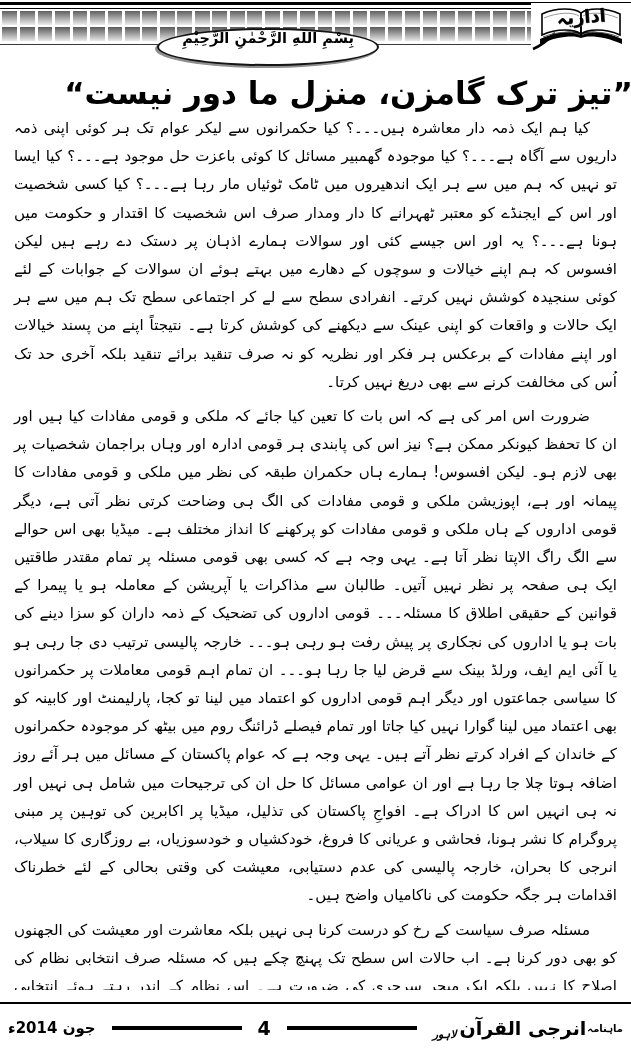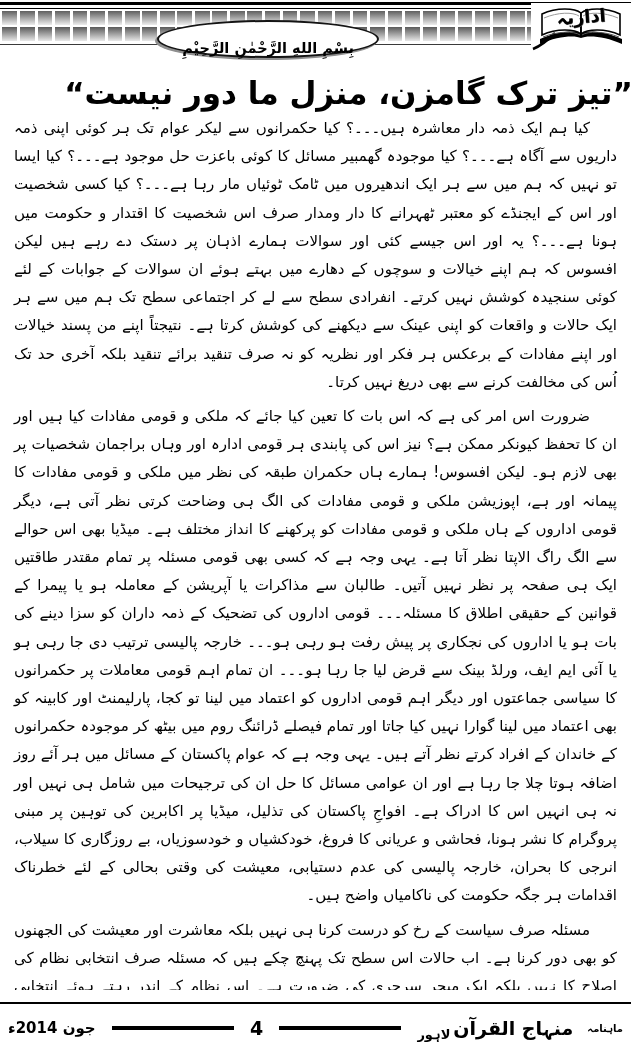--- a/index.html
+++ b/index.html
@@ -18,24 +18,24 @@
     position:absolute; top:11px; left:0; width:549px; height:33px;
     border-bottom:1px solid #3a3a3a;
     background-color:#fff;
     background-image:
       repeating-linear-gradient(90deg, #ffffff 0 2.5px, rgba(0,0,0,0) 2.5px 17.5px),
       repeating-linear-gradient(180deg, #5f5f5f 0px, #ededed 14px, #ffffff 14px, #ffffff 16.5px);
   }
 
   
   .bismillah {
-    position:absolute; top:20px; left:157px; width:218px; height:34px;
+    position:absolute; top:28px; left:157px; width:218px; height:34px;
     background:#fff; border:2px solid #141414; border-radius:50%;
     box-shadow:-2px 2px 0 #8f8f8f;
-    display:flex; align-items:flex-end; justify-content:center;
+    display:flex; align-items:flex-start; justify-content:center;
   }
   .bismillah span { direction:rtl; font-weight:bold; font-size:14.5px; white-space:nowrap; }
 
   
   .badge { position:absolute; top:3px; right:0; width:100px; height:49px; background:#fff; }
   .badge svg { position:absolute; top:0; left:0; width:100%; height:100%; }
   .badge-label {
     position:absolute; top:3px; left:0; width:100%; text-align:center;
     direction:rtl; font-weight:bold; font-size:18px; letter-spacing:1px;
     transform:rotate(-4deg);
@@ -58,23 +58,23 @@
   .article p { margin:6px; text-indent:27px; }
 
   
   .footer-rule { position:absolute; top:1002px; left:0; width:100%; height:2px; background:#000; }
   .footer {
     position:absolute; top:1008px; left:0; width:100%; height:40px;
     display:flex; align-items:center; justify-content:space-between;
     direction:rtl; padding:0 8px; box-sizing:border-box;
   }
   .pub { display:flex; align-items:center; direction:rtl; font-weight:bold; white-space:nowrap; }
-  .pub-prefix { font-size:10px; margin-left:14px; }
+  .pub-prefix { font-size:10px; margin-left:1px; }
   .pub-name   { font-size:19px; margin-left:3px; }
-  .pub-city   { font-size:13px; align-self:flex-start; margin-top:13px; }
+  .pub-city   { font-size:11px; align-self:flex-start; margin-top:13px;font-style:italic; }
   .dash { flex:1; max-width:142px; height:4px; background:#000; margin:0 16px; }
   .page-num { font-size:19px; font-weight:bold; }
   .date { font-weight:bold; font-size:15px; direction:rtl; white-space:nowrap; }
 </style>
 </head>
 <body>
 
 <div class="page">
 
   <div class="rule-top-thick"></div>
@@ -106,21 +106,21 @@
   <div class="article">
     <p>کیا ہم ایک ذمہ دار معاشرہ ہیں۔۔۔؟ کیا حکمرانوں سے لیکر عوام تک ہر کوئی اپنی ذمہ داریوں سے آگاہ ہے۔۔۔؟ کیا موجودہ گھمبیر مسائل کا کوئی باعزت حل موجود ہے۔۔۔؟ کیا ایسا تو نہیں کہ ہم میں سے ہر ایک اندھیروں میں ٹامک ٹوئیاں مار رہا ہے۔۔۔؟ کیا کسی شخصیت اور اس کے ایجنڈے کو معتبر ٹھہرانے کا دار ومدار صرف اس شخصیت کا اقتدار و حکومت میں ہونا ہے۔۔۔؟ یہ اور اس جیسے کئی اور سوالات ہمارے اذہان پر دستک دے رہے ہیں لیکن افسوس کہ ہم اپنے خیالات و سوچوں کے دھارے میں بہتے ہوئے ان سوالات کے جوابات کے لئے کوئی سنجیدہ کوشش نہیں کرتے۔ انفرادی سطح سے لے کر اجتماعی سطح تک ہم میں سے ہر ایک حالات و واقعات کو اپنی عینک سے دیکھنے کی کوشش کرتا ہے۔ نتیجتاً اپنے من پسند خیالات اور اپنے مفادات کے برعکس ہر فکر اور نظریہ کو نہ صرف تنقید برائے تنقید بلکہ آخری حد تک اُس کی مخالفت کرنے سے بھی دریغ نہیں کرتا۔</p>
     <p>ضرورت اس امر کی ہے کہ اس بات کا تعین کیا جائے کہ ملکی و قومی مفادات کیا ہیں اور ان کا تحفظ کیونکر ممکن ہے؟ نیز اس کی پابندی ہر قومی ادارہ اور وہاں براجمان شخصیات پر بھی لازم ہو۔ لیکن افسوس! ہمارے ہاں حکمران طبقہ کی نظر میں ملکی و قومی مفادات کا پیمانہ اور ہے، اپوزیشن ملکی و قومی مفادات کی الگ ہی وضاحت کرتی نظر آتی ہے، دیگر قومی اداروں کے ہاں ملکی و قومی مفادات کو پرکھنے کا انداز مختلف ہے۔ میڈیا بھی اس حوالے سے الگ راگ الاپتا نظر آتا ہے۔ یہی وجہ ہے کہ کسی بھی قومی مسئلہ پر تمام مقتدر طاقتیں ایک ہی صفحہ پر نظر نہیں آتیں۔ طالبان سے مذاکرات یا آپریشن کے معاملہ ہو یا پیمرا کے قوانین کے حقیقی اطلاق کا مسئلہ۔۔۔ قومی اداروں کی تضحیک کے ذمہ داران کو سزا دینے کی بات ہو یا اداروں کی نجکاری پر پیش رفت ہو رہی ہو۔۔۔ خارجہ پالیسی ترتیب دی جا رہی ہو یا آئی ایم ایف، ورلڈ بینک سے قرض لیا جا رہا ہو۔۔۔ ان تمام اہم قومی معاملات پر حکمرانوں کا سیاسی جماعتوں اور دیگر اہم قومی اداروں کو اعتماد میں لینا تو کجا، پارلیمنٹ اور کابینہ کو بھی اعتماد میں لینا گوارا نہیں کیا جاتا اور تمام فیصلے ڈرائنگ روم میں بیٹھ کر موجودہ حکمرانوں کے خاندان کے افراد کرتے نظر آتے ہیں۔ یہی وجہ ہے کہ عوام پاکستان کے مسائل میں ہر آئے روز اضافہ ہوتا چلا جا رہا ہے اور ان عوامی مسائل کا حل ان کی ترجیحات میں شامل ہی نہیں اور نہ ہی انہیں اس کا ادراک ہے۔ افواجِ پاکستان کی تذلیل، میڈیا پر اکابرین کی توہین پر مبنی پروگرام کا نشر ہونا، فحاشی و عریانی کا فروغ، خودکشیاں و خودسوزیاں، بے روزگاری کا سیلاب، انرجی کا بحران، خارجہ پالیسی کی عدم دستیابی، معیشت کی وقتی بحالی کے لئے خطرناک اقدامات ہر جگہ حکومت کی ناکامیاں واضح ہیں۔</p>
     <p>مسئلہ صرف سیاست کے رخ کو درست کرنا ہی نہیں بلکہ معاشرت اور معیشت کی الجھنوں کو بھی دور کرنا ہے۔ اب حالات اس سطح تک پہنچ چکے ہیں کہ مسئلہ صرف انتخابی نظام کی اصلاح کا نہیں بلکہ ایک میجر سرجری کی ضرورت ہے۔ اس نظام کے اندر رہتے ہوئے انتخابی عمل میں حصہ لے کر چند نشستوں کی طاقت سے معاشرت و معیشت اور اخلاقی اقدار تو دور کی بات مروجہ سیاست کے سمندر میں بھی معمولی سا ارتعاش پیدا نہیں کیا جا سکتا۔ فخرو بھائی کا انتخابات کے حوالے سے سابق چیف جسٹس افتخار محمد چوہدری کی طرف سے دباؤ کے اقرار نے الیکشن کمیشن اور عدلیہ میں موجود “سیاستدانوں” کو بے نقاب کر دیا ہے اور ایک مرتبہ پھر یہ صدا گونجنے لگی کہ “ڈاکٹر طاہر القادری ٹھیک کہتے تھے”۔ آئین پاکستان کا تقاضا صرف انتخابات کروانا اور اقتدار آگے منتقل کروانا ہی نہیں بلکہ عوام پاکستان کے بنیادی حقوق پر مبنی آئین پاکستان کی پہلی</p>
   </div>
 
   <div class="footer-rule"></div>
   <div class="footer">
     <div class="pub">
       <span class="pub-prefix">ماہنامہ</span>
-      <span class="pub-name">منہاج القرآن</span>
+      <span class="pub-name">انرجی القرآن</span>
       <span class="pub-city">لاہور</span>
     </div>
     <div class="dash"></div>
     <div class="page-num">4</div>
     <div class="dash"></div>
     <div class="date">جون 2014ء</div>
   </div>
 
 </div>
 

